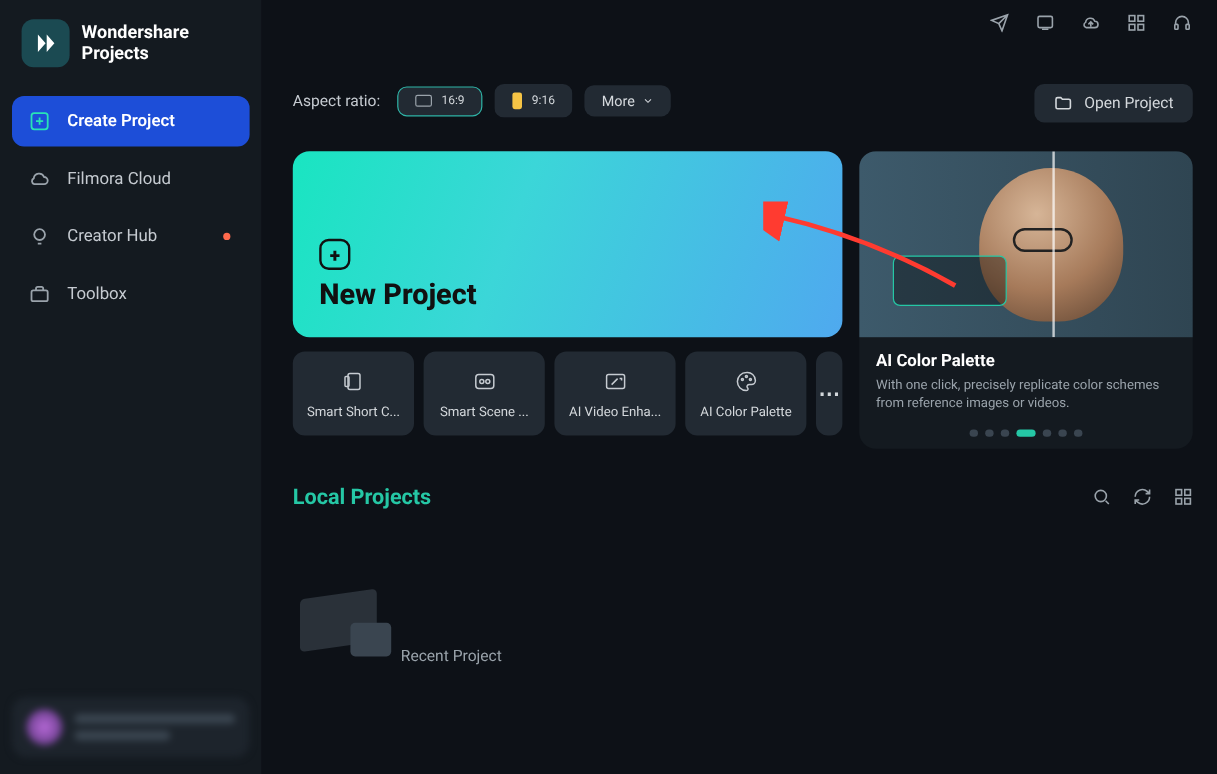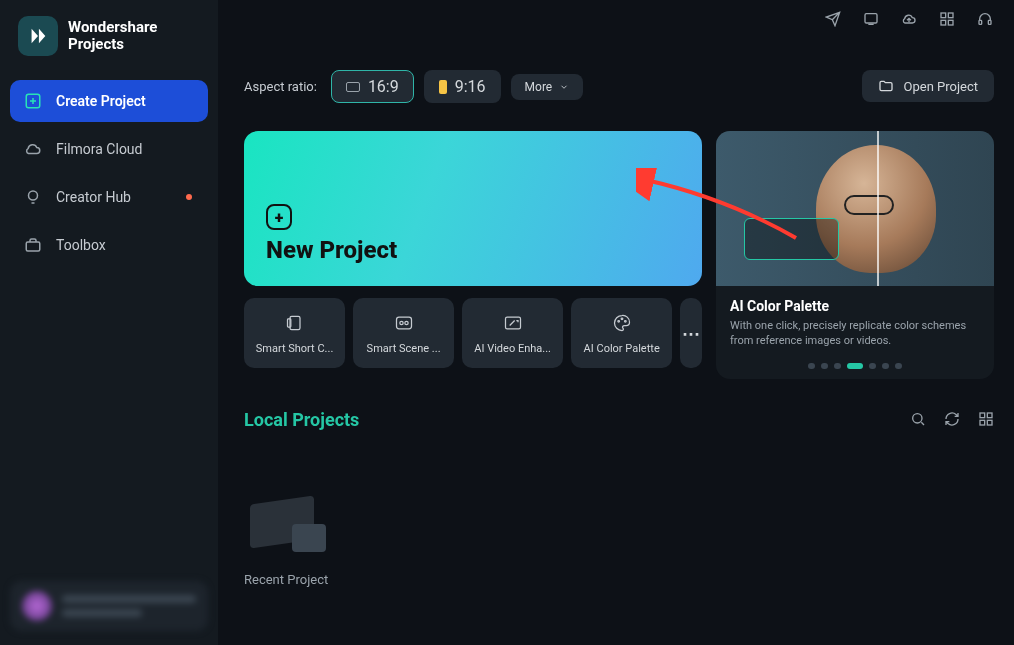--- a/index.html
+++ b/index.html
@@ -20,21 +20,21 @@
 .user-pill { position:absolute; left:10px; bottom:14px; width:198px; height:50px; background:#1d242c; border-radius:12px; filter:blur(3px); display:flex; align-items:center; padding:0 12px; gap:10px; }
 .user-avatar{ width:30px; height:30px; border-radius:50%; background:radial-gradient(circle,#b86ad9,#4c2d6d); }
 .user-lines{ flex:1; display:flex; flex-direction:column; gap:6px; }
 .user-lines div{ height:8px; background:#3a4550; border-radius:4px; }
 .user-lines div:last-child{ width:60%; }
 .main { position:absolute; left:218px; right:0; top:0; bottom:0; background:#0d1117; padding:0 20px 8px 26px; overflow:hidden; }
 .top-icons { position:absolute; right:20px; top:10px; display:flex; gap:20px; color:#9aa3ab; }
 .top-icons span{ cursor:pointer; width:18px; height:18px; display:flex; align-items:center; justify-content:center; }
 .options-row{ display:flex; align-items:center; gap:10px; margin-top:70px; }
 .ar-label{ font-size:13px; color:#c6cbd1; margin-right:4px; }
-.chip{ display:flex; align-items:center; gap:8px; padding:6px 14px; border-radius:8px; background:#222a33; font-size:16px; color:#d4d8dc; cursor:pointer; border:1px solid transparent; }
+.chip{ display:flex; align-items:center; gap:8px; padding:6px 14px; border-radius:8px; background:#222a33; font-size:10px; color:#d4d8dc; cursor:pointer; border:1px solid transparent; }
 .chip.sel{ border-color:#2fb5a8; }
 .chip .ci{ width:14px; height:10px; border:1.5px solid #9aa3ab; border-radius:2px; }
 .chip .ci.v{ width:8px; height:14px; background:#f6c445; border:none; border-radius:2px; }
 .more-drop{ display:flex; align-items:center; justify-content:space-between; padding:6px 14px; border-radius:8px; background:#222a33; font-size:12px; color:#d4d8dc; width:72px; cursor:pointer; }
 .open-btn{ position:absolute; right:20px; top:70px; display:flex; align-items:center; gap:10px; padding:8px 16px; border-radius:8px; background:#222a33; font-size:13px; color:#d4d8dc; cursor:pointer;text-align:right; }
 .content-row{ display:flex; gap:14px; margin-top:28px; }
 .left-col{ width:458px; }
 .new-project{ height:155px; border-radius:14px; background:linear-gradient(110deg,#19e5c1 0%,#3bd6d8 40%,#4fa9ef 100%); padding:22px; display:flex; flex-direction:column; justify-content:flex-end; cursor:pointer; position:relative; }
 .np-plus{ width:26px; height:26px; border:2.5px solid #111; border-radius:8px; display:flex; align-items:center; justify-content:center; color:#111; font-weight:900; margin-bottom:6px; }
 .np-title{ font-size:24px; font-weight:800; color:#111; }
@@ -50,21 +50,21 @@
 .promo-chip{ position:absolute; left:28px; bottom:26px; width:95px; height:42px; border-radius:6px; border:1.5px solid #25c7a5; background:rgba(0,0,0,.35); }
 .promo-title{ font-size:14px; font-weight:700; color:#fff; padding:12px 14px 4px; }
 .promo-desc{ font-size:11px; color:#9aa3ab; padding:0 14px; line-height:1.4; }
 .pager{ display:flex; gap:6px; justify-content:center; margin-top:14px; }
 .pager span{ width:7px; height:6px; border-radius:3px; background:#3a4550; }
 .pager span.on{ width:16px; background:#25c7a5; }
 .local-row{ display:flex; align-items:center; justify-content:space-between; margin-top:30px; }
 .local-title{ color:#25c7a5; font-size:18px; font-weight:700; }
 .local-actions{ display:flex; gap:18px; color:#9aa3ab; }
 .local-actions span{ cursor:pointer; }
-.empty{ margin-top:50px; display:flex; flex-direction:column; align-items:flex-start; gap:12px; }
+.empty{ margin-top:50px; display:flex; flex-direction:row; align-items:flex-end; }
 .box{ width:90px; height:80px; position:relative; }
 .box::before{ content:""; position:absolute; left:6px; top:20px; width:64px; height:44px; background:#2a3139; transform:skewY(-8deg); border-radius:4px; }
 .box::after{ content:""; position:absolute; right:8px; bottom:8px; width:34px; height:28px; background:#3a4550; border-radius:4px; }
 .arrow{ position:absolute; left:636px; top:168px; width:170px; height:80px; pointer-events:none; z-index:50; transform:scaleX(-1); }
 svg{ display:block; }
 </style>
 </head>
 <body>
 
 <div class="titlebar">

